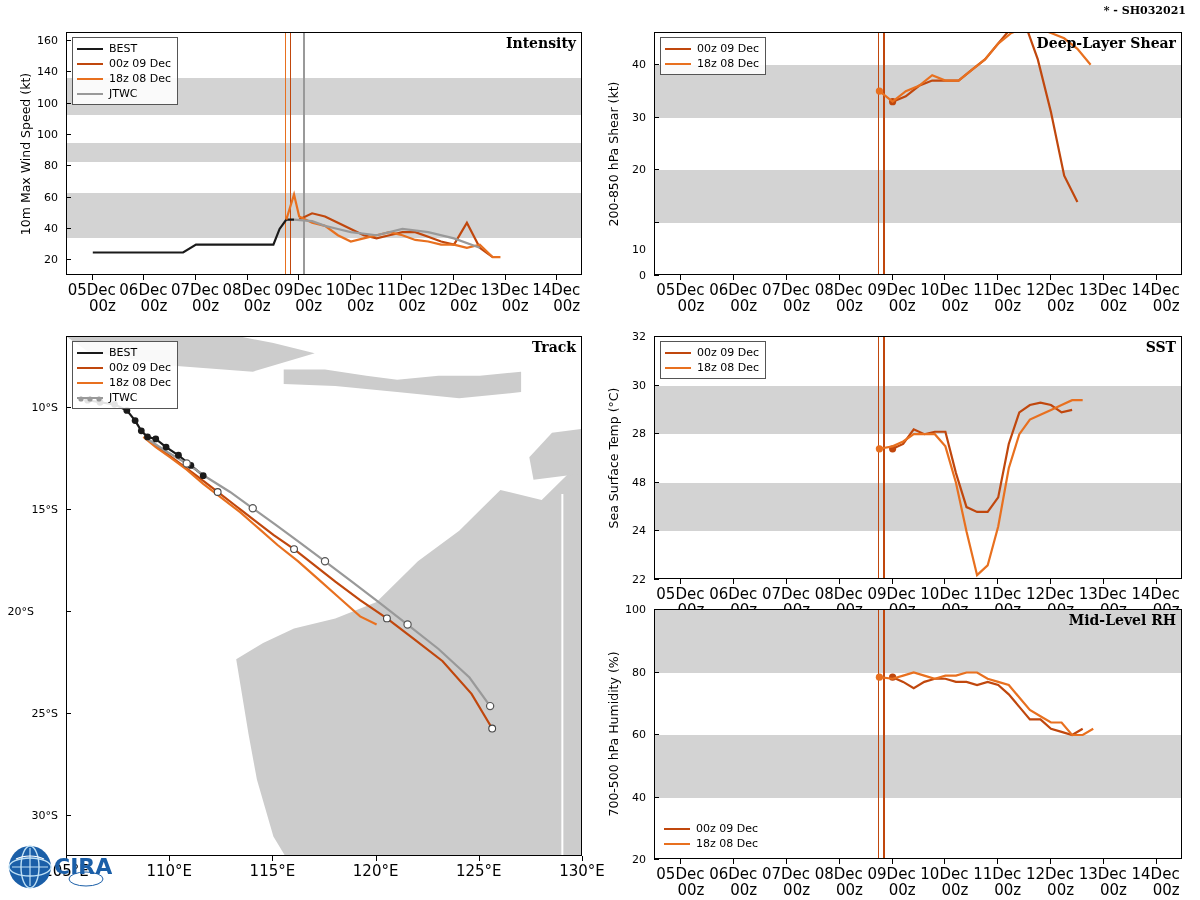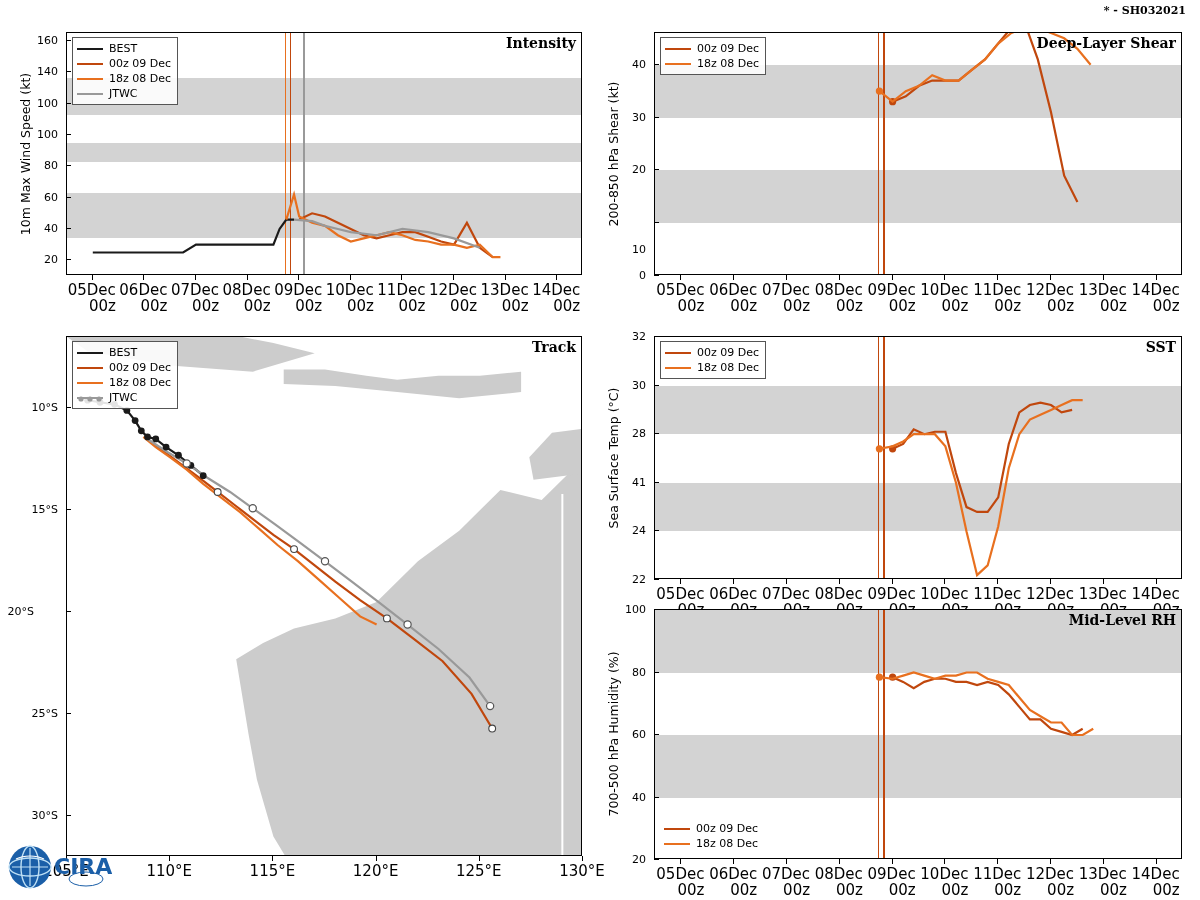--- a/index.html
+++ b/index.html
@@ -193,21 +193,21 @@
         </div>
         <div class="legend-row">
           <div class="legend-swatch" style="border-top-color: rgb(232, 112, 31);"></div>
           <span class="legend-label">18z 08 Dec</span>
         </div>
       </div>
       <div class="ytick" style="top: 243px; right: 536px;">22</div>
       <div class="ytickmark" style="top: 243px; left: 0px;"></div>
       <div class="ytick" style="top: 194.4px; right: 536px; text-align: center;">24</div>
       <div class="ytickmark" style="top: 194.4px; left: 0px;"></div>
-      <div class="ytick" style="top: 145.8px; right: 536px;">41</div>
+      <div class="ytick" style="top: 145.8px; right: 536px;">48</div>
       <div class="ytickmark" style="top: 145.8px; left: 0px;"></div>
       <div class="ytick" style="top: 97.2px; right: 536px;">28</div>
       <div class="ytickmark" style="top: 97.2px; left: 0px;"></div>
       <div class="ytick" style="top: 48.6px; right: 536px;">30</div>
       <div class="ytickmark" style="top: 48.6px; left: 0px;"></div>
       <div class="ytick" style="top: 0px; right: 536px;">32</div>
       <div class="ytickmark" style="top: 0px; left: 0px;"></div>
       <div class="ylabel" style="left: -48px; top: 121.5px; transform: rotate(-90deg) translate(-50%, 0px);">Sea Surface Temp (°C)</div>
       <div class="xtickmark" style="left: 26.4px; top: 243px;"></div>
       <div class="xtick" style="left: 26.4px; top: 250px;">05Dec<br>00z</div>

